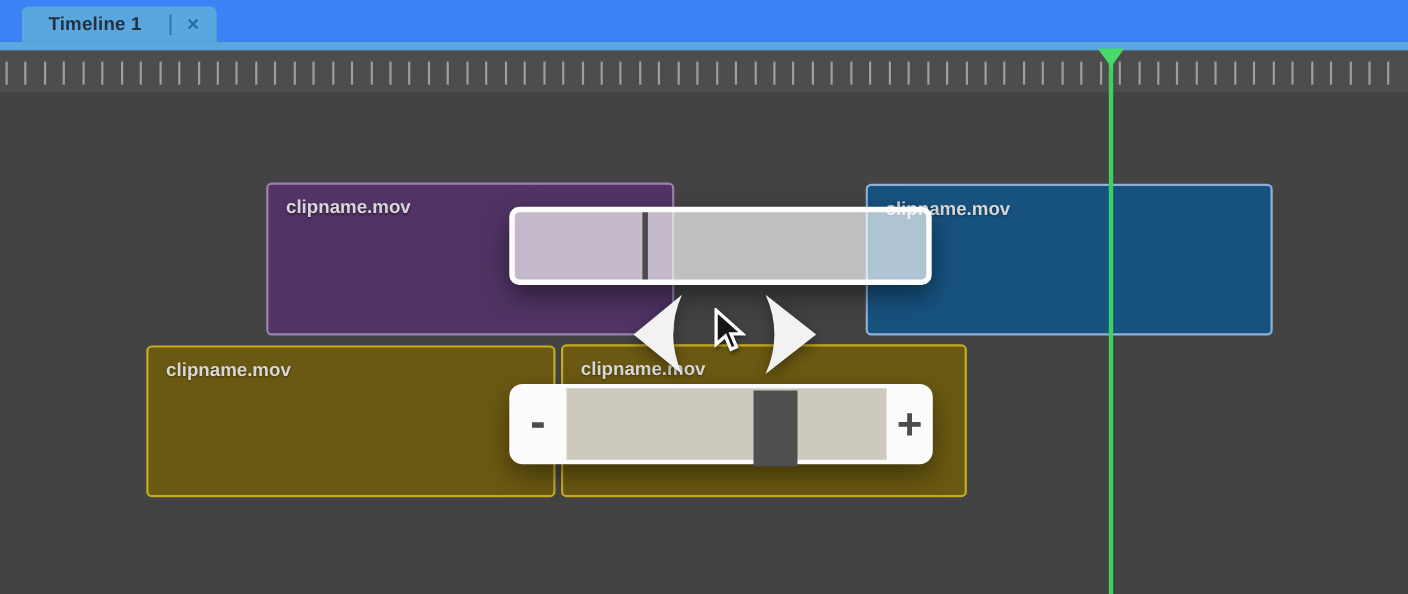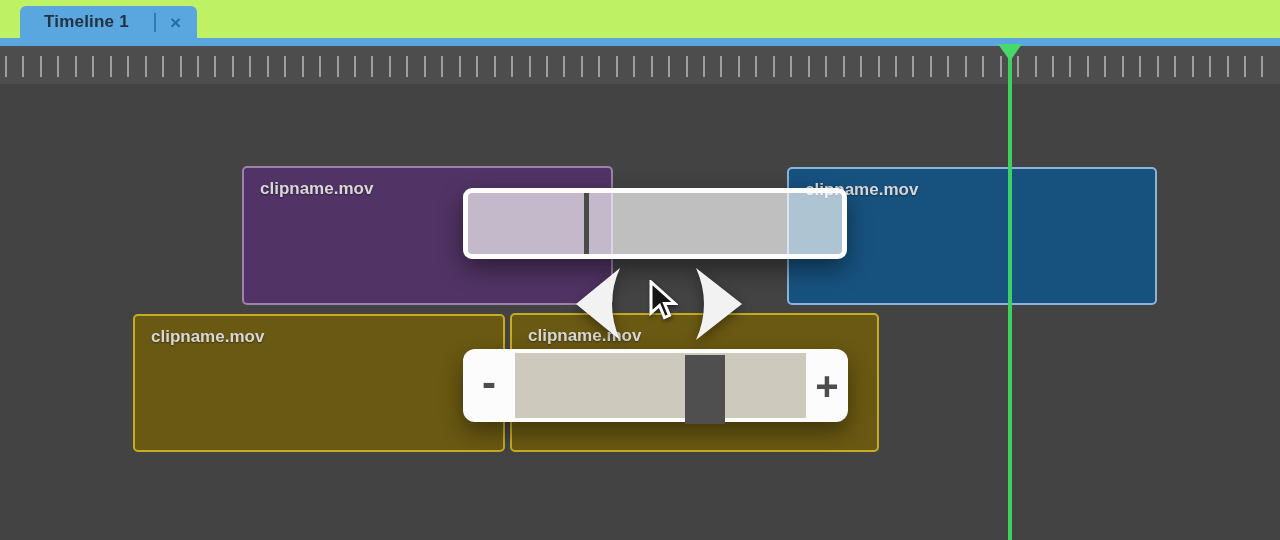--- a/index.html
+++ b/index.html
@@ -3,21 +3,21 @@
 <meta charset="utf-8">
 <style>
   html,body{margin:0;padding:0;}
   body{
     width:1280px;height:540px;position:relative;overflow:hidden;
     background:#434343;
     font-family:"Liberation Sans","DejaVu Sans",sans-serif;
     -webkit-font-smoothing:antialiased;
   }
   
-  .tabbar{position:absolute;left:0;top:0;width:1280px;height:38px;background:#bef264;}
+  .tabbar{position:absolute;left:0;top:0;width:1280px;height:38px;background:#3b82f6;}
   .tab{
     position:absolute;left:20px;top:6px;width:177px;height:32px;
     background:#5aa7e0;border-radius:6px 6px 0 0;
     display:flex;align-items:center;box-sizing:border-box;
     padding:0 12px 0 24px;
   }
   .tab-label{font-size:17px;font-weight:700;color:#233140;letter-spacing:.2px;}
   .tab-sep{width:2px;height:19px;background:#2e7ab8;margin-left:auto;margin-right:10px;}
   .tab-close{
     font-size:19px;font-weight:700;color:#2a6ba6;line-height:1;

